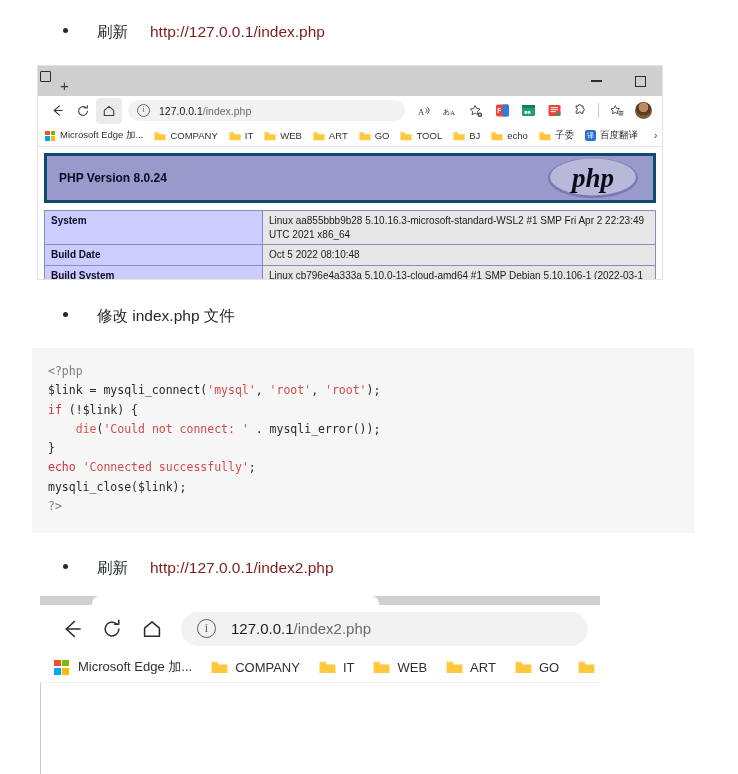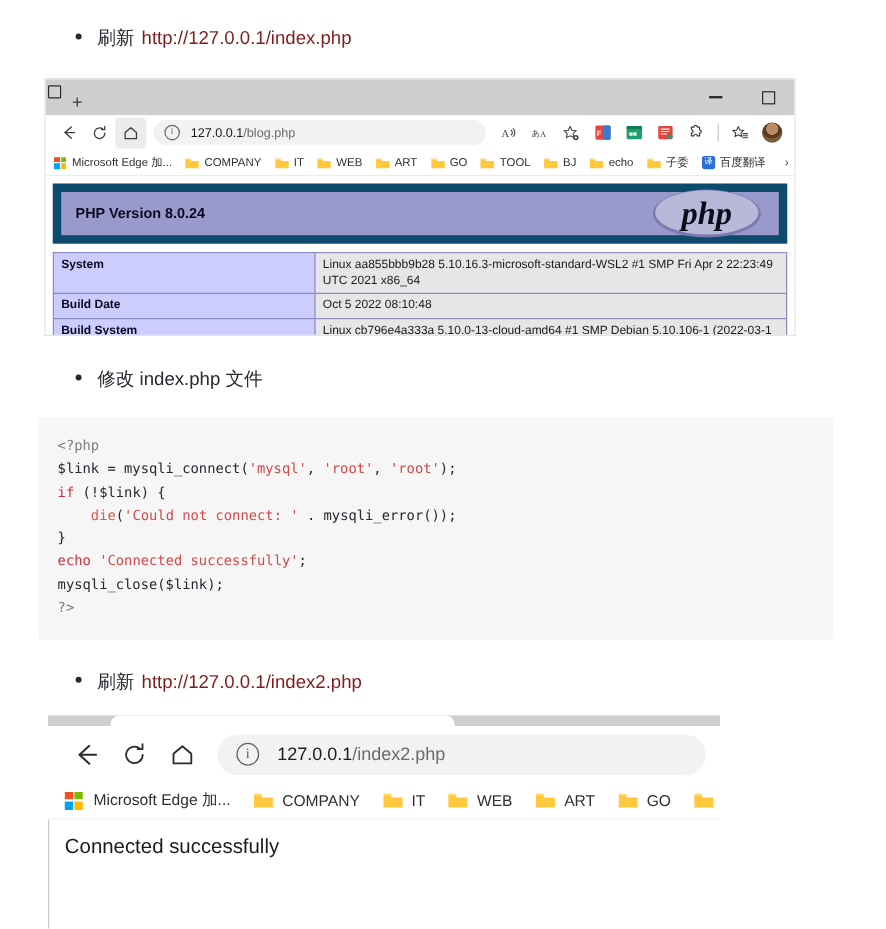--- a/index.html
+++ b/index.html
@@ -20,20 +20,21 @@
   }
 
   
   .bullet-row {
     position: absolute;
     display: flex;
     align-items: baseline;
     font-size: 15.5px;
     color: #24292f;
     white-space: nowrap;
+    gap: 16px;
   }
   .bullet-dot {
     width: 5px;
     height: 5px;
     border-radius: 50%;
     background: #24292f;
     margin-right: 13px;
     position: relative;
     top: -4px;
     flex: none;
@@ -265,21 +266,21 @@
 
   
   .phpinfo {
     background: #ffffff;
     padding: 6px 6px 0 6px;
     box-sizing: border-box;
   }
   .php-header {
     height: 50px;
     background: #9999cc;
-    border: 7px solid #0c4a6e;
+    border: 3px solid #0c4a6e;
     display: flex;
     align-items: center;
     justify-content: space-between;
     padding: 0 12px;
     box-sizing: border-box;
     margin-bottom: 7px;
   }
   .php-version {
     font-size: 12px;
     font-weight: bold;
@@ -506,21 +507,21 @@
       </div>
       <div class="tb-ico tb-home">
         <svg width="14" height="14" viewBox="0 0 16 16">
           <path d="M2.6 7.4 L8 2.8 L13.4 7.4 V13.2 H2.6 Z" fill="none" stroke="#3a3a3a" stroke-width="1.2" stroke-linejoin="round"></path>
         </svg>
       </div>
 
       <div class="omnibox">
         <span class="omni-info">i</span>
         <span class="omni-url-host">127.0.0.1</span>
-          <span class="omni-url-path">/blog.php</span>
+          <span class="omni-url-path">/index.php</span>
       </div>
 
       <div class="tb-ico">
         <svg width="14" height="14" viewBox="0 0 16 16">
           <text x="1" y="12" font-size="10" font-family="Liberation Serif, serif" fill="#3a3a3a">A</text>
           <path d="M10 5 a3 3 0 0 1 0 5" fill="none" stroke="#3a3a3a" stroke-width="1"></path>
           <path d="M11.8 3.4 a5 5 0 0 1 0 8" fill="none" stroke="#3a3a3a" stroke-width="1"></path>
         </svg>
       </div>
       <div class="tb-ico">
@@ -794,17 +795,16 @@
         <svg class="bm2-folder" viewBox="0 0 17 14">
             <path d="M0.6 2.8 h5.6 l1.4 1.7 h8.8 v8.4 h-15.8 z" fill="#ffc83d"></path>
             <path d="M0.6 1.4 h5.9 l1.4 1.7 h-7.3 z" fill="#ffd470"></path>
           </svg>
 
       </div>
     </div>
 
     <div class="b2-content">
       <div class="b2-leftborder"></div>
-      <div class="b2-text">Connected successfully</div>
     </div>
   </div>
 
 </div>
 
 </body></html>

